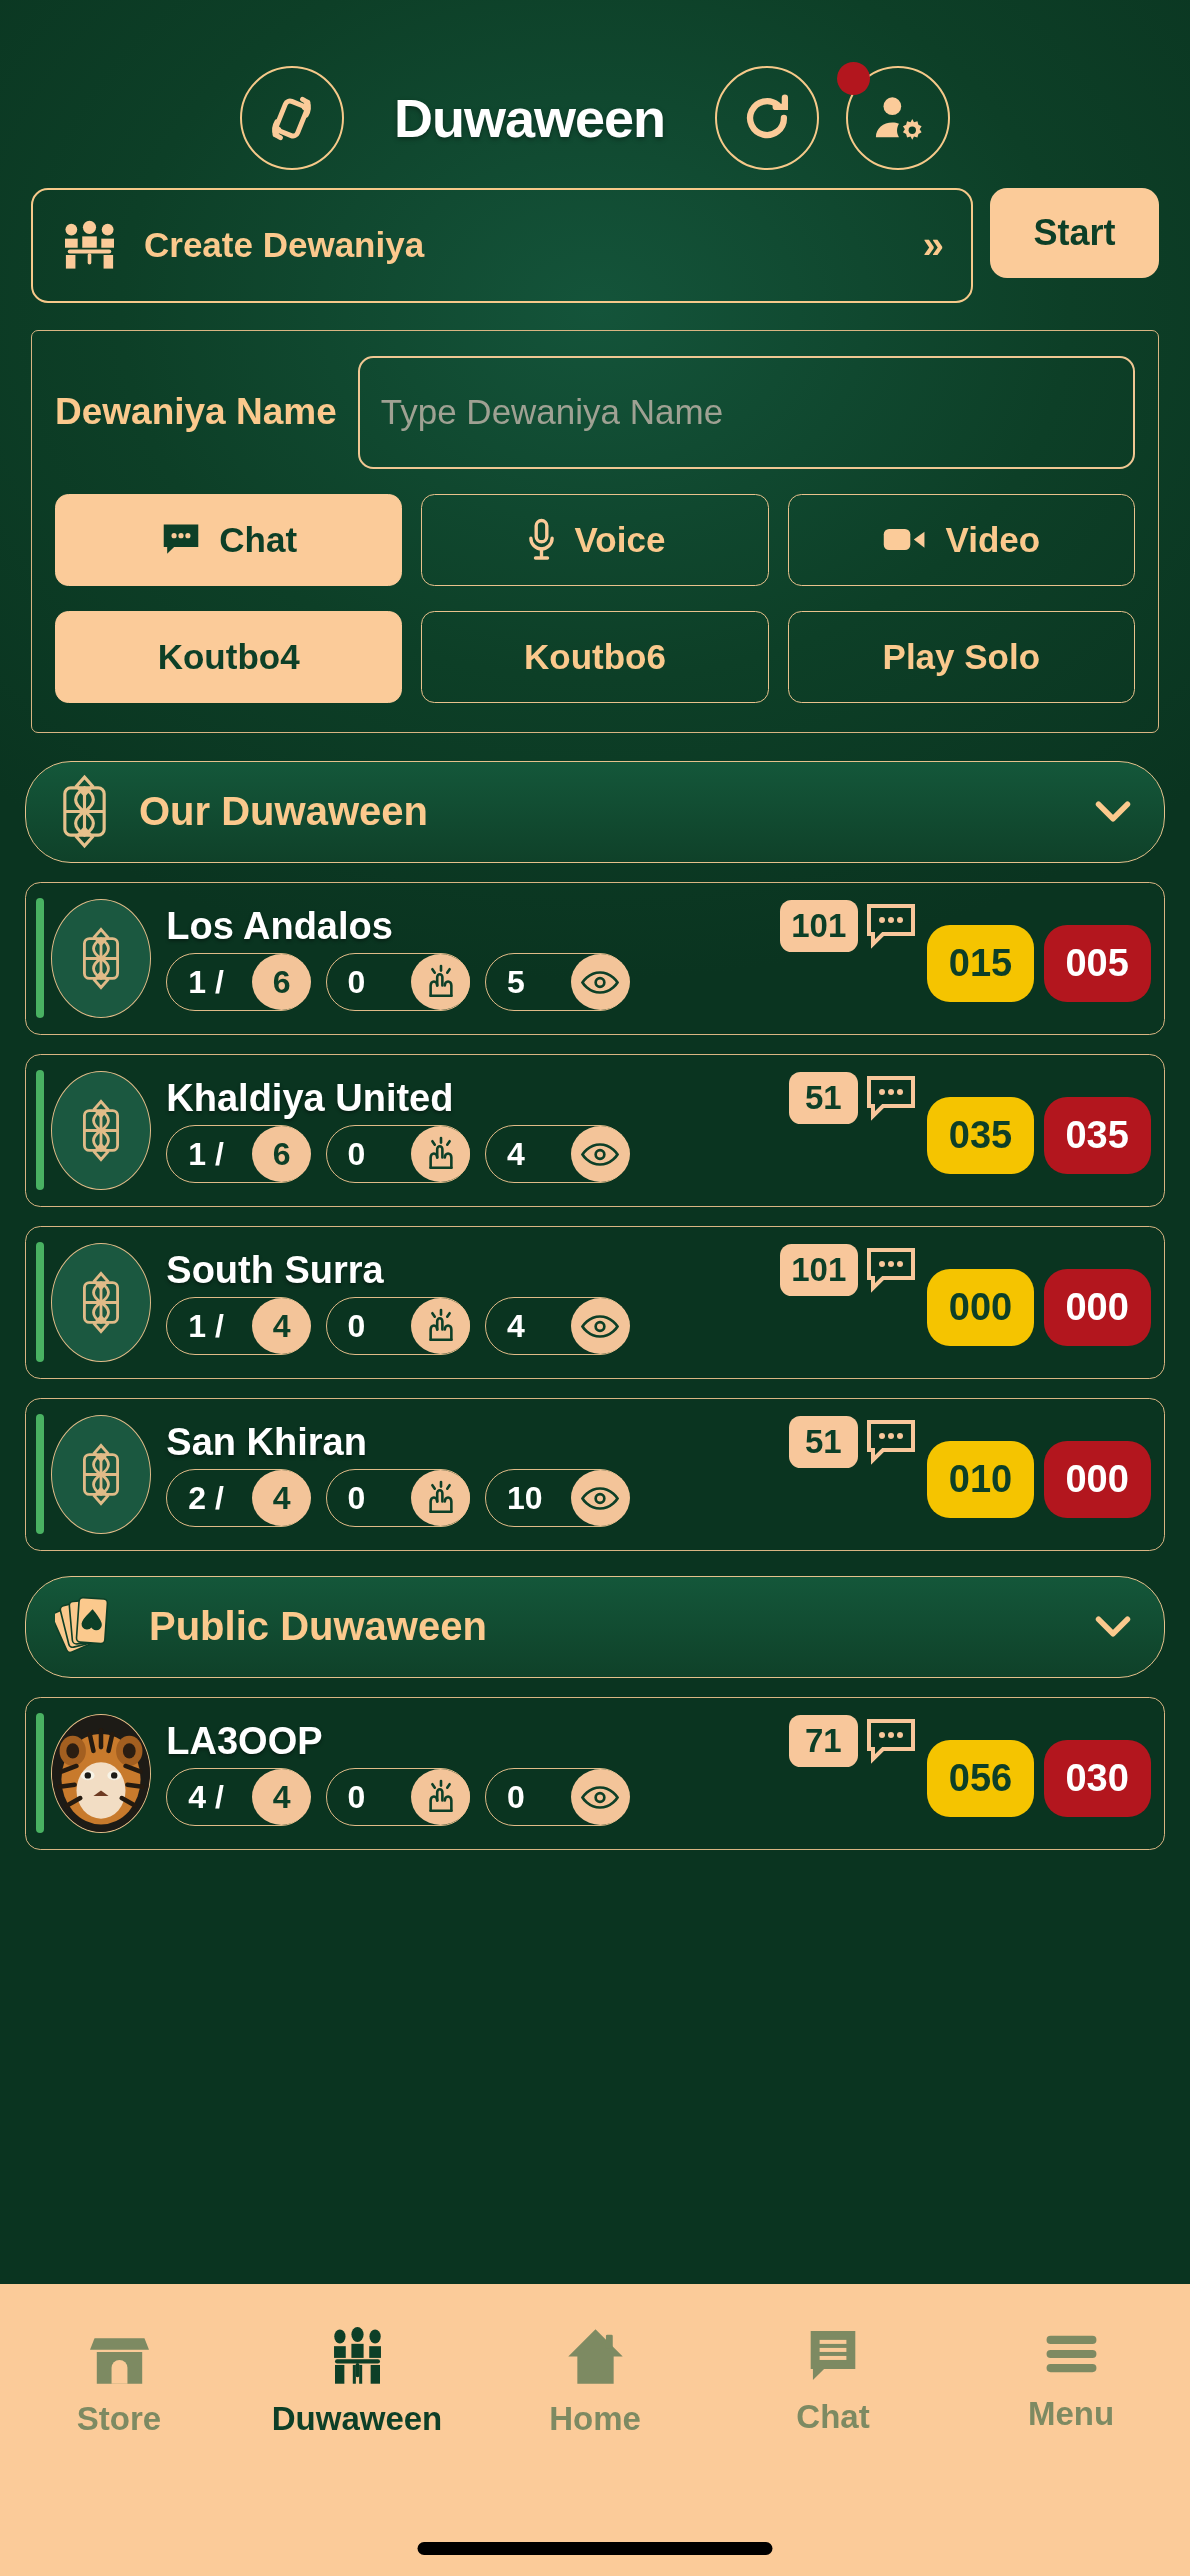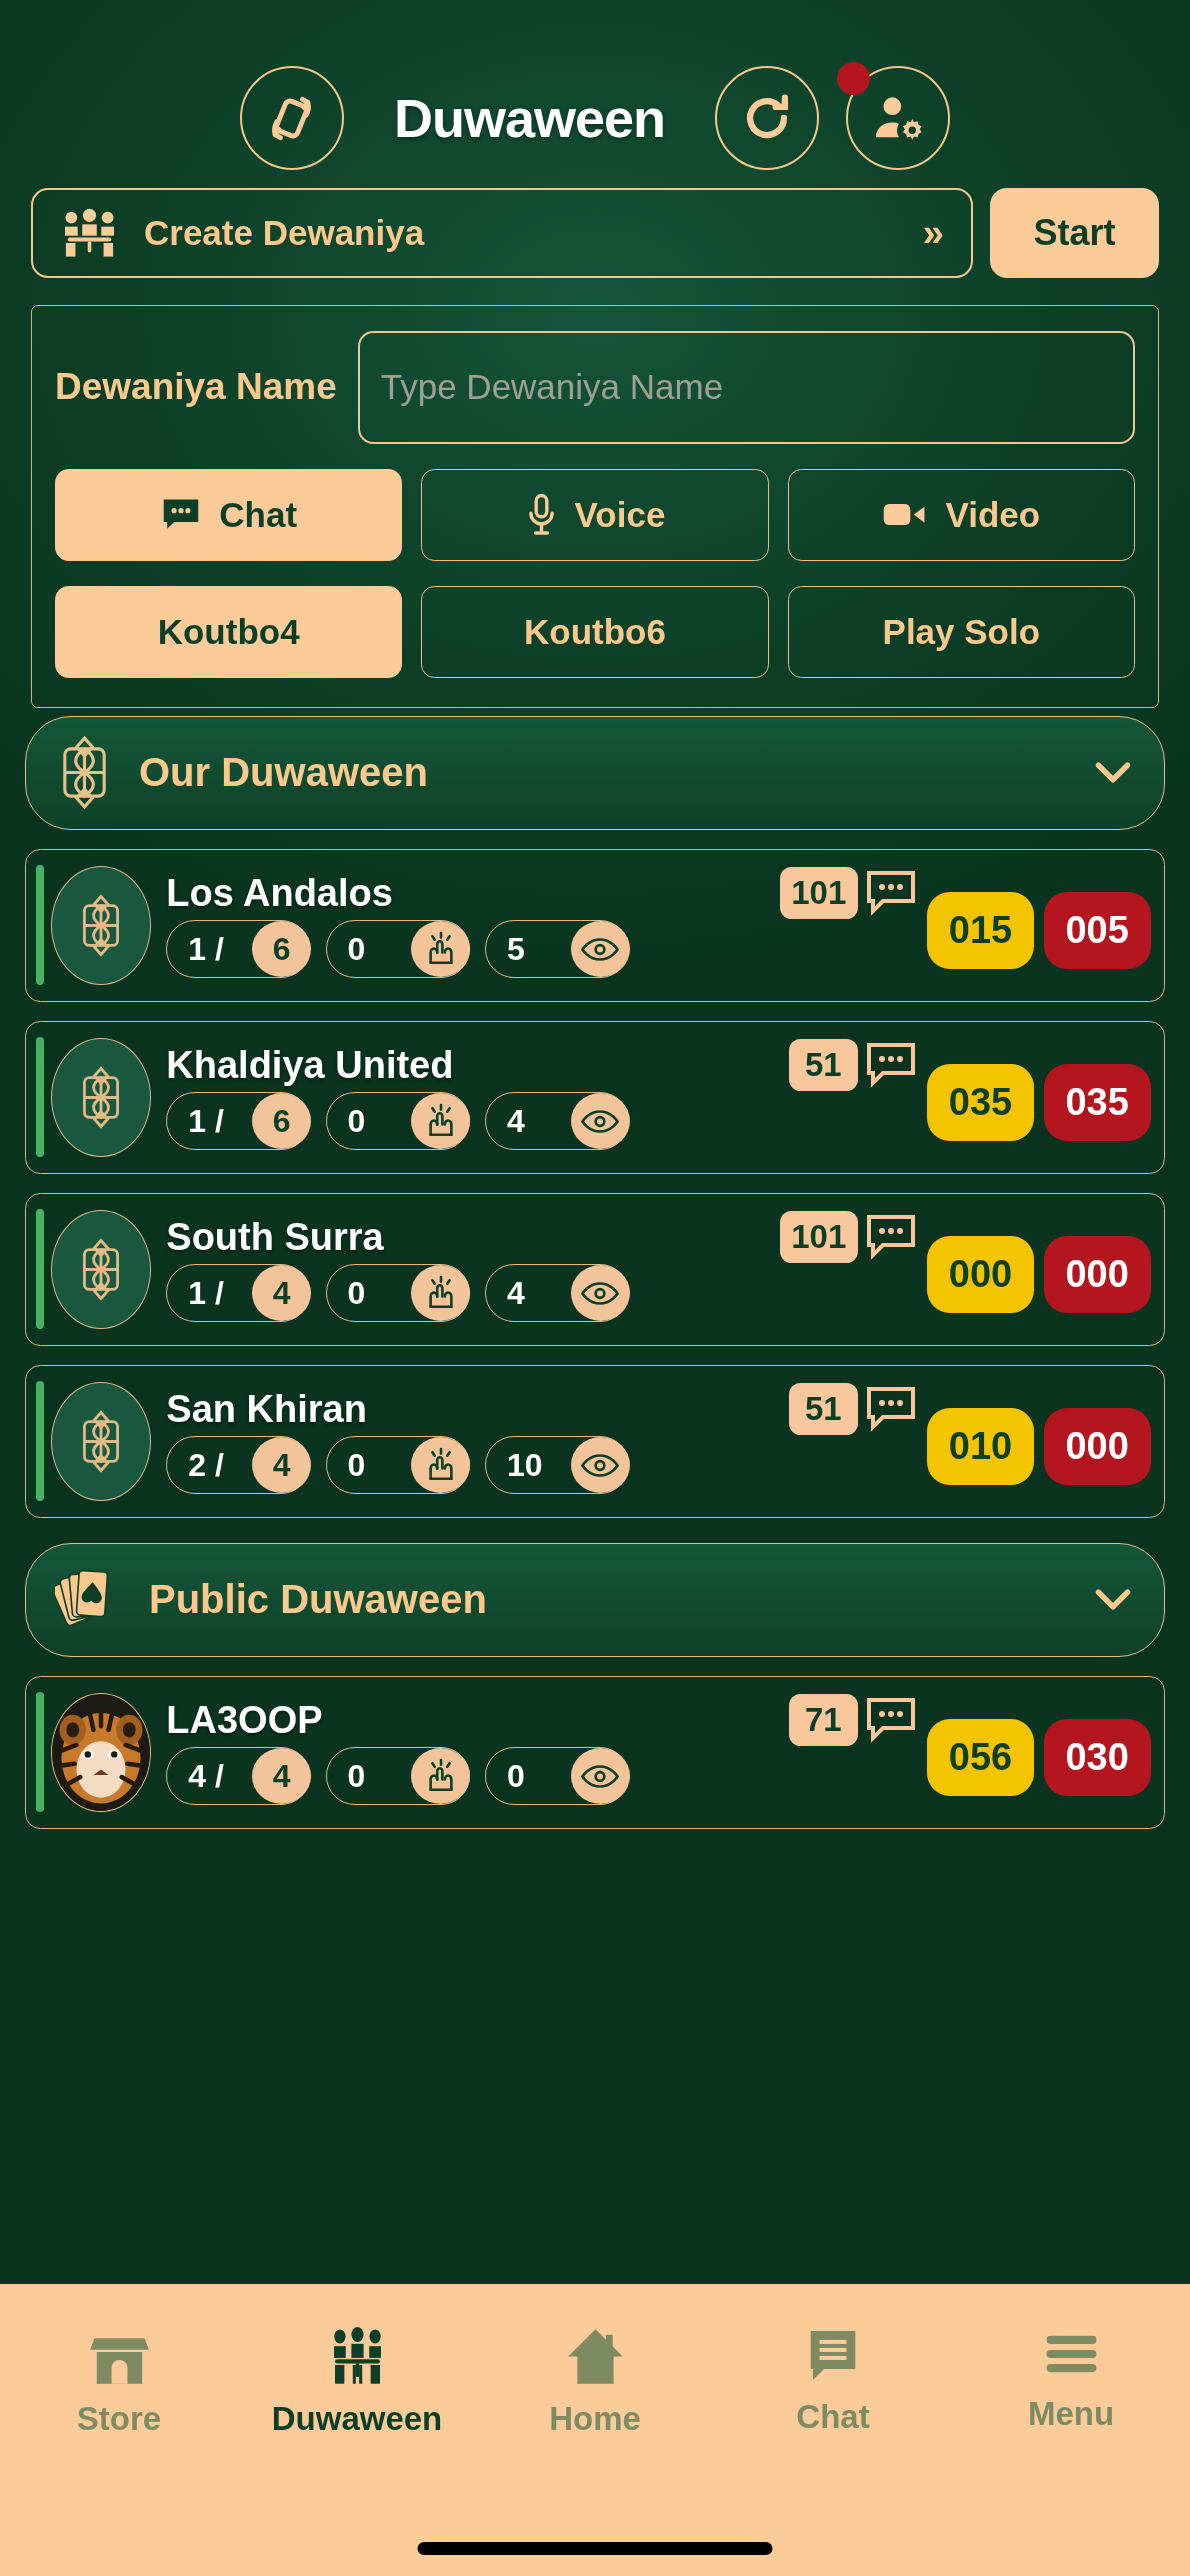--- a/index.html
+++ b/index.html
@@ -42,21 +42,21 @@
   }
 
   
   .action-row {
     display:flex; align-items:flex-start;
     padding:0 31px; gap:17px;
     margin-top:9.6px; position:relative;
   }
   .create-btn {
     flex:1 1 auto;
-    height:90px; border-radius:17px;
+    height:115px; border-radius:17px;
     border:2.9px solid #f6c98a;
     display:flex; align-items:center; gap:25px;
     padding:0 27px;
     color:#fbc98d; font-size:35px; font-weight:bold;
   }
   .create-btn .label { flex:1 1 auto; }
   .chev-double { font-size:38px; font-weight:bold; line-height:1; }
   .solid-btn {
     width:169px; height:90px; border-radius:17px;
     background:#fbcb99; color:#0d3f27;
@@ -93,21 +93,21 @@
   .opt {
     flex:1 1 0; height:92px; border-radius:13.4px;
     border:1.9px solid #e9c28d;
     display:flex; align-items:center; justify-content:center; gap:17px;
     color:#fbc98d; font-size:35px; font-weight:bold;
   }
   .opt.sel { background:#fbcb99; color:#0d3f27; border-color:#fbcb99; }
 
   
   .section-hd {
-    margin:8px 25px 0; height:114px;
+    margin:28px 25px 0; height:102px;
     border:1.9px solid #e6c characteristic; border-radius:46px;
     border:1.9px solid #e6c18c;
     display:flex; align-items:center; gap:25px; padding:0 29px;
     background:linear-gradient(180deg,#14573a,#0f4129);
   }
   .section-hd .title {
     flex:1 1 auto; color:#fbc98d; font-size:40px; font-weight:bold;
   }
   .caret-down { color:#fbc98d; font-size:42px; font-weight:bold; line-height:1; }
 

